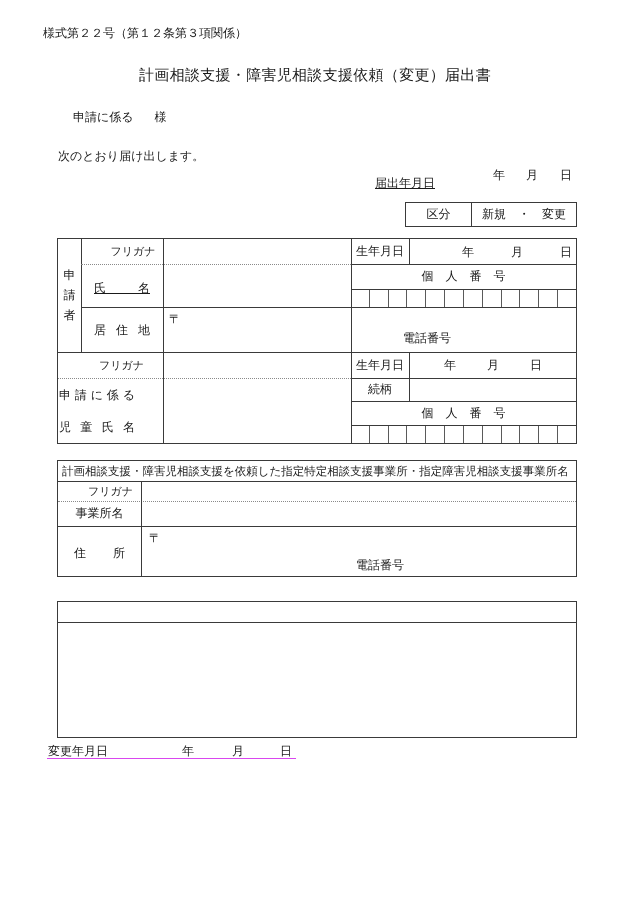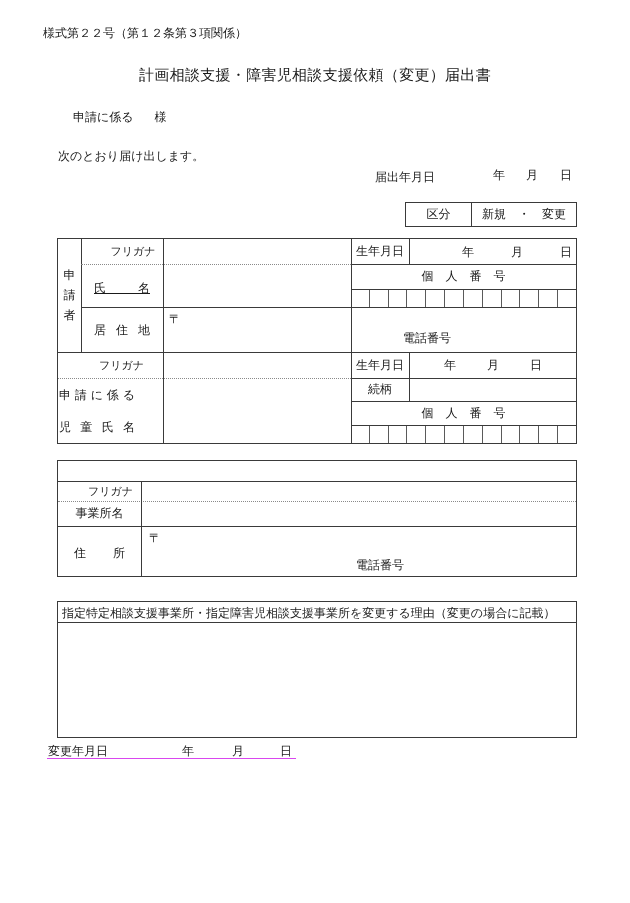--- a/index.html
+++ b/index.html
@@ -34,21 +34,21 @@
 <body>
 
 <div class="abs" style="left:43px;top:25px;">様式第２２号（第１２条第３項関係）</div>
 <div class="abs" style="left:0;top:66px;width:630px;text-align:center;font-size:15px;letter-spacing:0.3px;">計画相談支援・障害児相談支援依頼（変更）届出書</div>
 <div class="abs" style="left:73px;top:109px;">
   <span>申請に係る</span><span style="margin-left:21px;">様</span>
 </div>
 <div class="abs" style="left:58px;top:148px;">次のとおり届け出します。</div>
 
 <div class="abs" style="left:375px;top:167px;width:210px;height:15px;">
-  <span class="abs" style="left:0;top:2px;">届出年月日</span>
+  <span class="abs" style="left:0;top:8px;text-decoration:underline;">届出年月日</span>
   <span class="abs" style="left:118px;top:0;">年</span>
   <span class="abs" style="left:151px;top:0;">月</span>
   <span class="abs" style="left:185px;top:0;">日</span>
 </div>
 
 <div class="tbl" style="left:405px;top:202px;width:170px;height:23px;display:flex;">
   <div style="width:65px;border-right:1px solid #3a3a3a;display:flex;align-items:center;justify-content:center;">区分</div>
   <div style="flex:1;display:flex;align-items:center;justify-content:center;">新規　・　変更</div>
 </div>
 
@@ -131,34 +131,34 @@
   <div class="field" style="left:352px;top:114px;width:165px;height:25px;"></div>
   <div class="field" style="left:352px;top:140px;width:165px;height:22px;"></div>
 </div>
 
 <div class="tbl" style="left:57px;top:460px;width:518px;height:115px;">
   <div class="hl" style="left:0;top:20px;width:518px;"></div>
   <div class="hd" style="left:0;top:40px;width:518px;"></div>
   <div class="hl" style="left:0;top:65px;width:518px;"></div>
   <div class="vl" style="left:83px;top:20px;height:95px;"></div>
 
+  <div class="abs hdr-small" style="left:4px;top:3px;">計画相談支援・障害児相談支援を依頼した指定特定相談支援事業所・指定障害児相談支援事業所名</div>
   <div class="cc fs11" style="left:0;top:20px;width:83px;height:20px;">フリガナ</div>
   <div class="cc" style="left:0;top:40px;width:83px;height:25px;">事業所名</div>
   <div class="abs jl" style="left:16px;top:84px;width:51px;">住所</div>
   <div class="abs" style="left:91px;top:69px;">〒</div>
   <div class="abs" style="left:298px;top:96px;">電話番号</div>
 
   <div class="field" style="left:84px;top:21px;width:433px;height:19px;"></div>
   <div class="field" style="left:84px;top:41px;width:433px;height:24px;"></div>
   <div class="field" style="left:84px;top:66px;width:433px;height:48px;"></div>
 </div>
 
 <div class="tbl" style="left:57px;top:601px;width:518px;height:135px;">
   <div class="hl" style="left:0;top:20px;width:518px;"></div>
-  <div class="abs" style="left:4px;top:3px;white-space:nowrap;">指定特定相談支援事業所・指定障害児相談支援事業所を変更する理由（変更の場合に記載）</div>
   <div class="field" style="left:0;top:21px;width:517px;height:113px;"></div>
 </div>
 
 <div class="abs" style="left:47px;top:742px;width:249px;height:16px;border-bottom:1px solid #d946ef;text-align:center;">
   <span class="abs" style="left:1px;top:1px;">変更年月日</span>
   <span class="abs" style="left:135px;top:1px;">年</span>
   <span class="abs" style="left:185px;top:1px;">月</span>
   <span class="abs" style="left:233px;top:1px;">日</span>
 </div>
 

